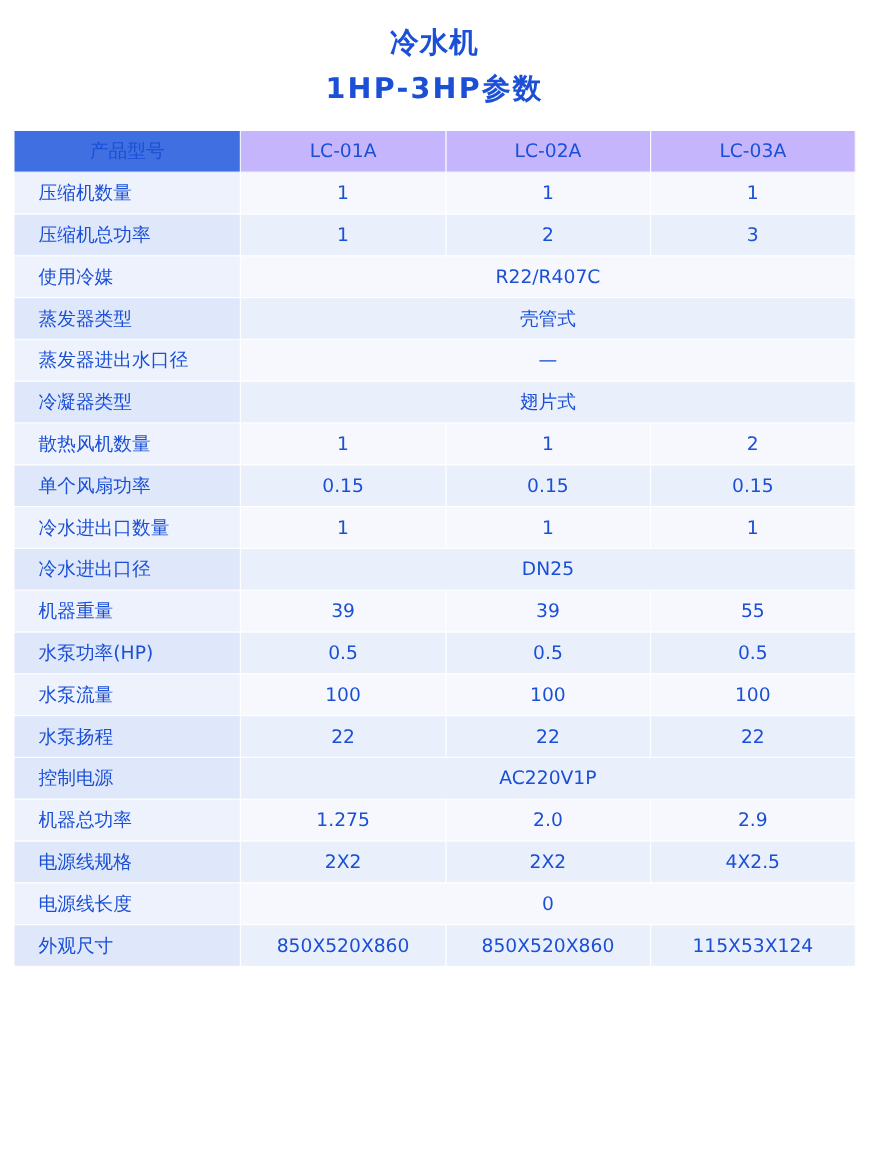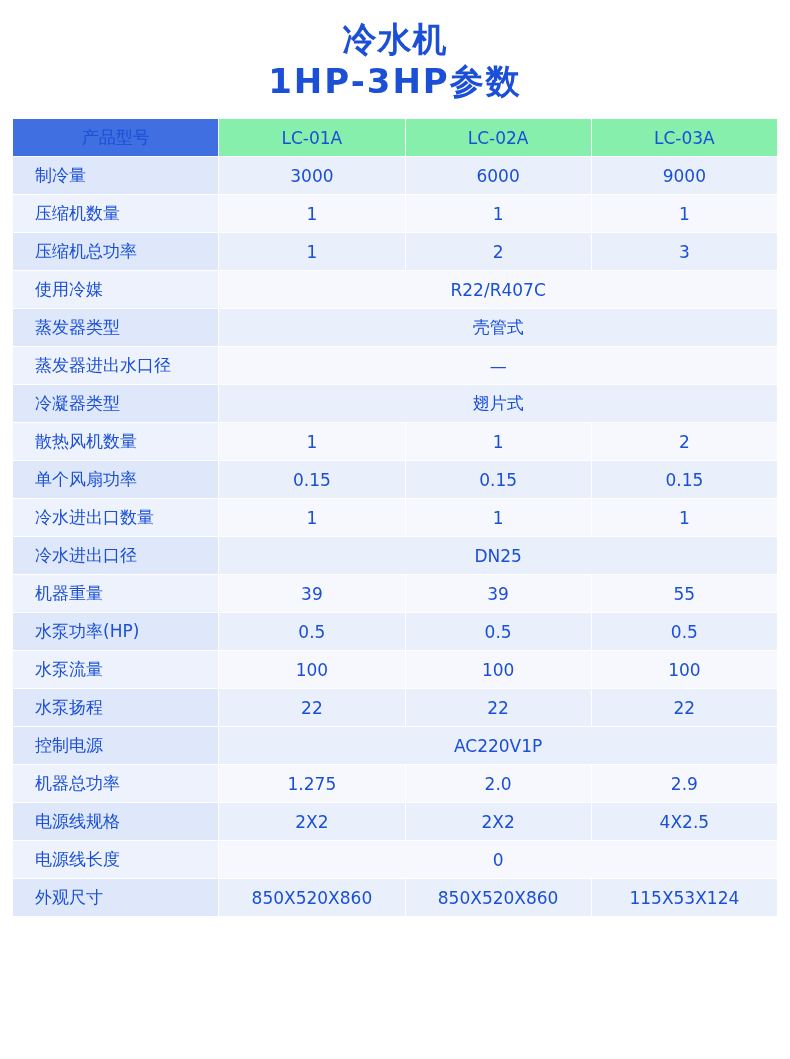--- a/index.html
+++ b/index.html
@@ -19,21 +19,21 @@
     height: 1059px;
     position: relative;
     box-sizing: border-box;
   }
   .title-block {
     text-align: center;
     padding-top: 18px;
     padding-bottom: 10px;
   }
   .title-line {
-    font-size: 34px;
+    font-size: 26px;
     font-weight: bold;
     color: #1a4fd6;
     letter-spacing: 1px;
     line-height: 42px;
   }
   .title-line.second {
     letter-spacing: 2px;
   }
   table.spec {
     border-collapse: collapse;
@@ -49,21 +49,21 @@
     vertical-align: middle;
     color: #1a4fd6;
     font-weight: normal;
     padding: 0 2px;
     box-sizing: border-box;
   }
   col.c-label { width: 206px; }
   col.c-val { width: 186px; }
 
   thead th {
-    background: #86efac;
+    background: #c4b5fd;
     color: #ffffff;
     font-size: 19px;
     font-weight: bold;
     height: 48px;
   }
   thead th.label-head {
     background: #3f6fe0;
     text-align: center;
   }
   tbody tr td.label {
@@ -100,26 +100,20 @@
     </colgroup>
     <thead>
       <tr>
         <th class="label-head">产品型号</th>
         <th>LC-01A</th>
         <th>LC-02A</th>
         <th>LC-03A</th>
       </tr>
     </thead>
     <tbody id="spec-body">
-        <tr class="odd">
-          <td class="label">制冷量</td>
-          <td>3000</td>
-          <td>6000</td>
-          <td>9000</td>
-        </tr>
         <tr class="even">
           <td class="label">压缩机数量</td>
           <td>1</td>
           <td>1</td>
           <td>1</td>
         </tr>
         <tr class="odd">
           <td class="label">压缩机总功率</td>
           <td>1</td>
           <td>2</td>

